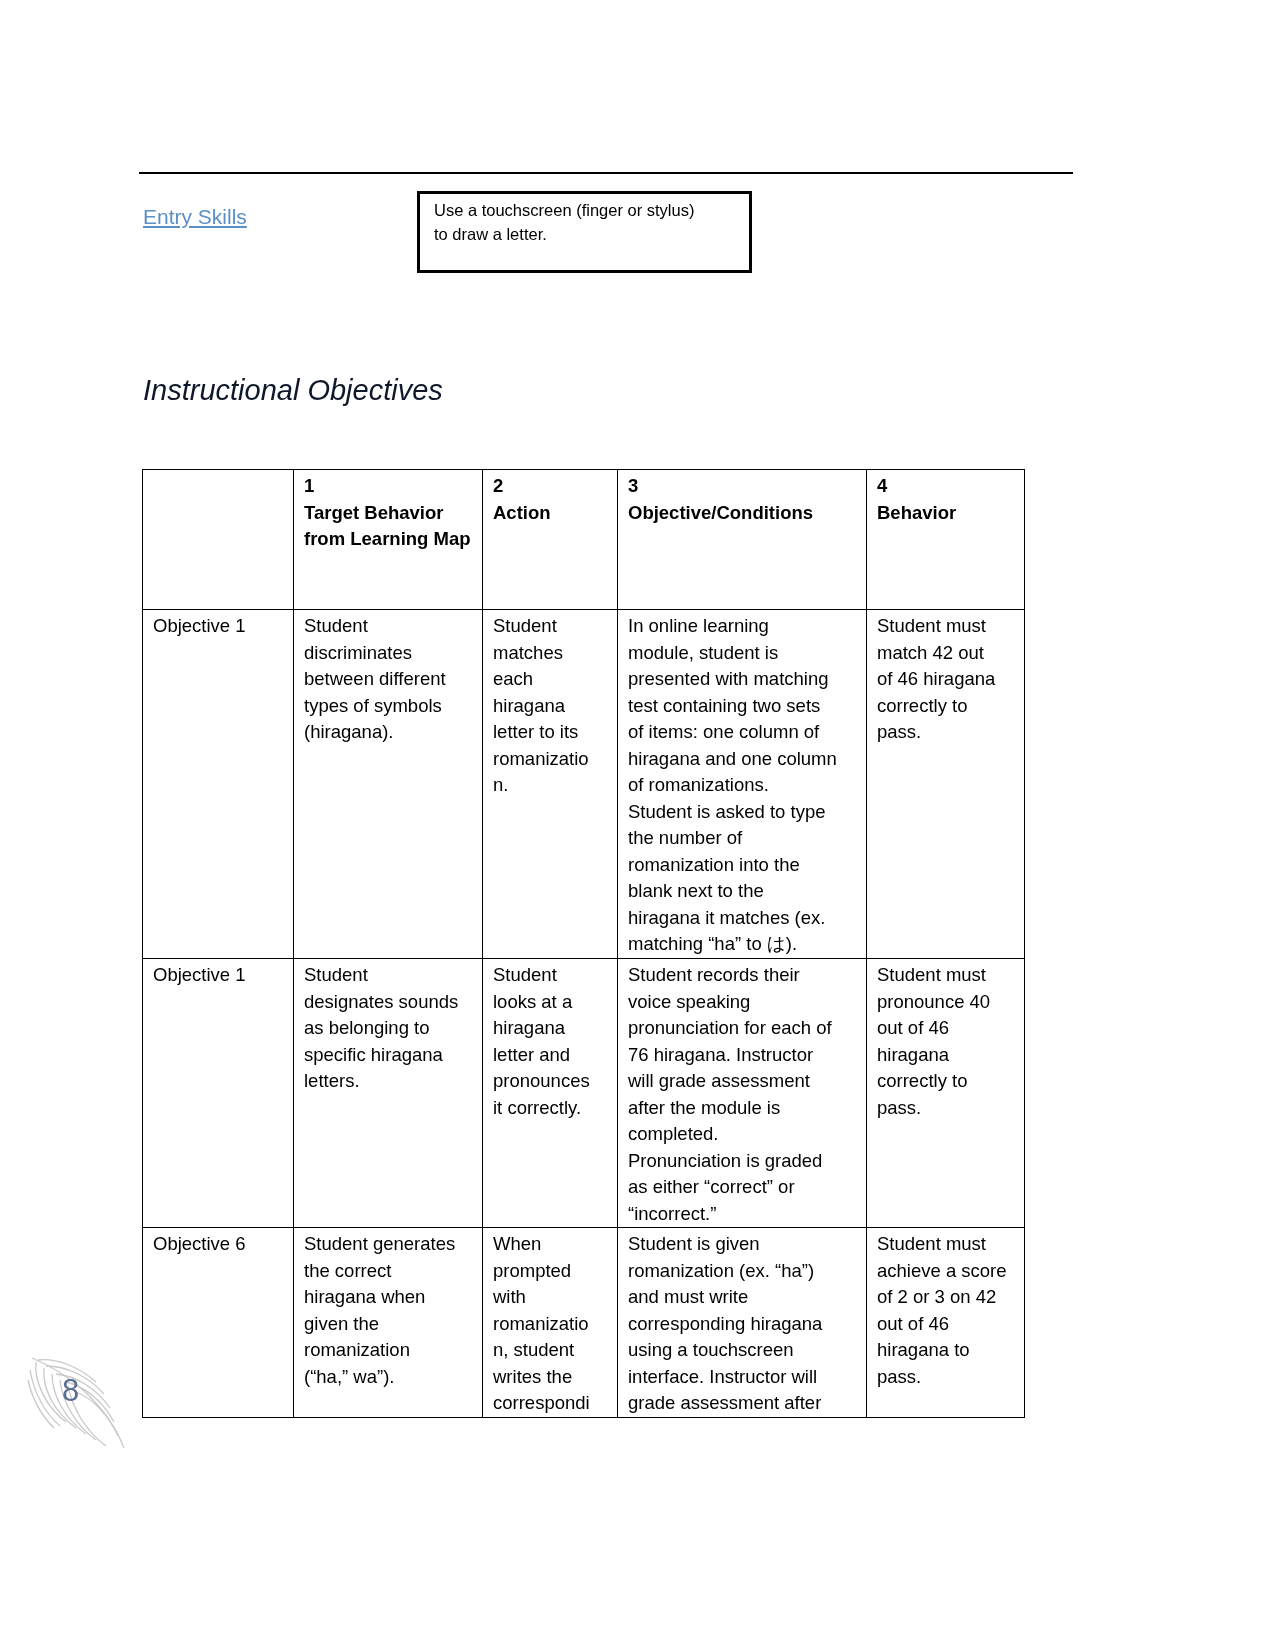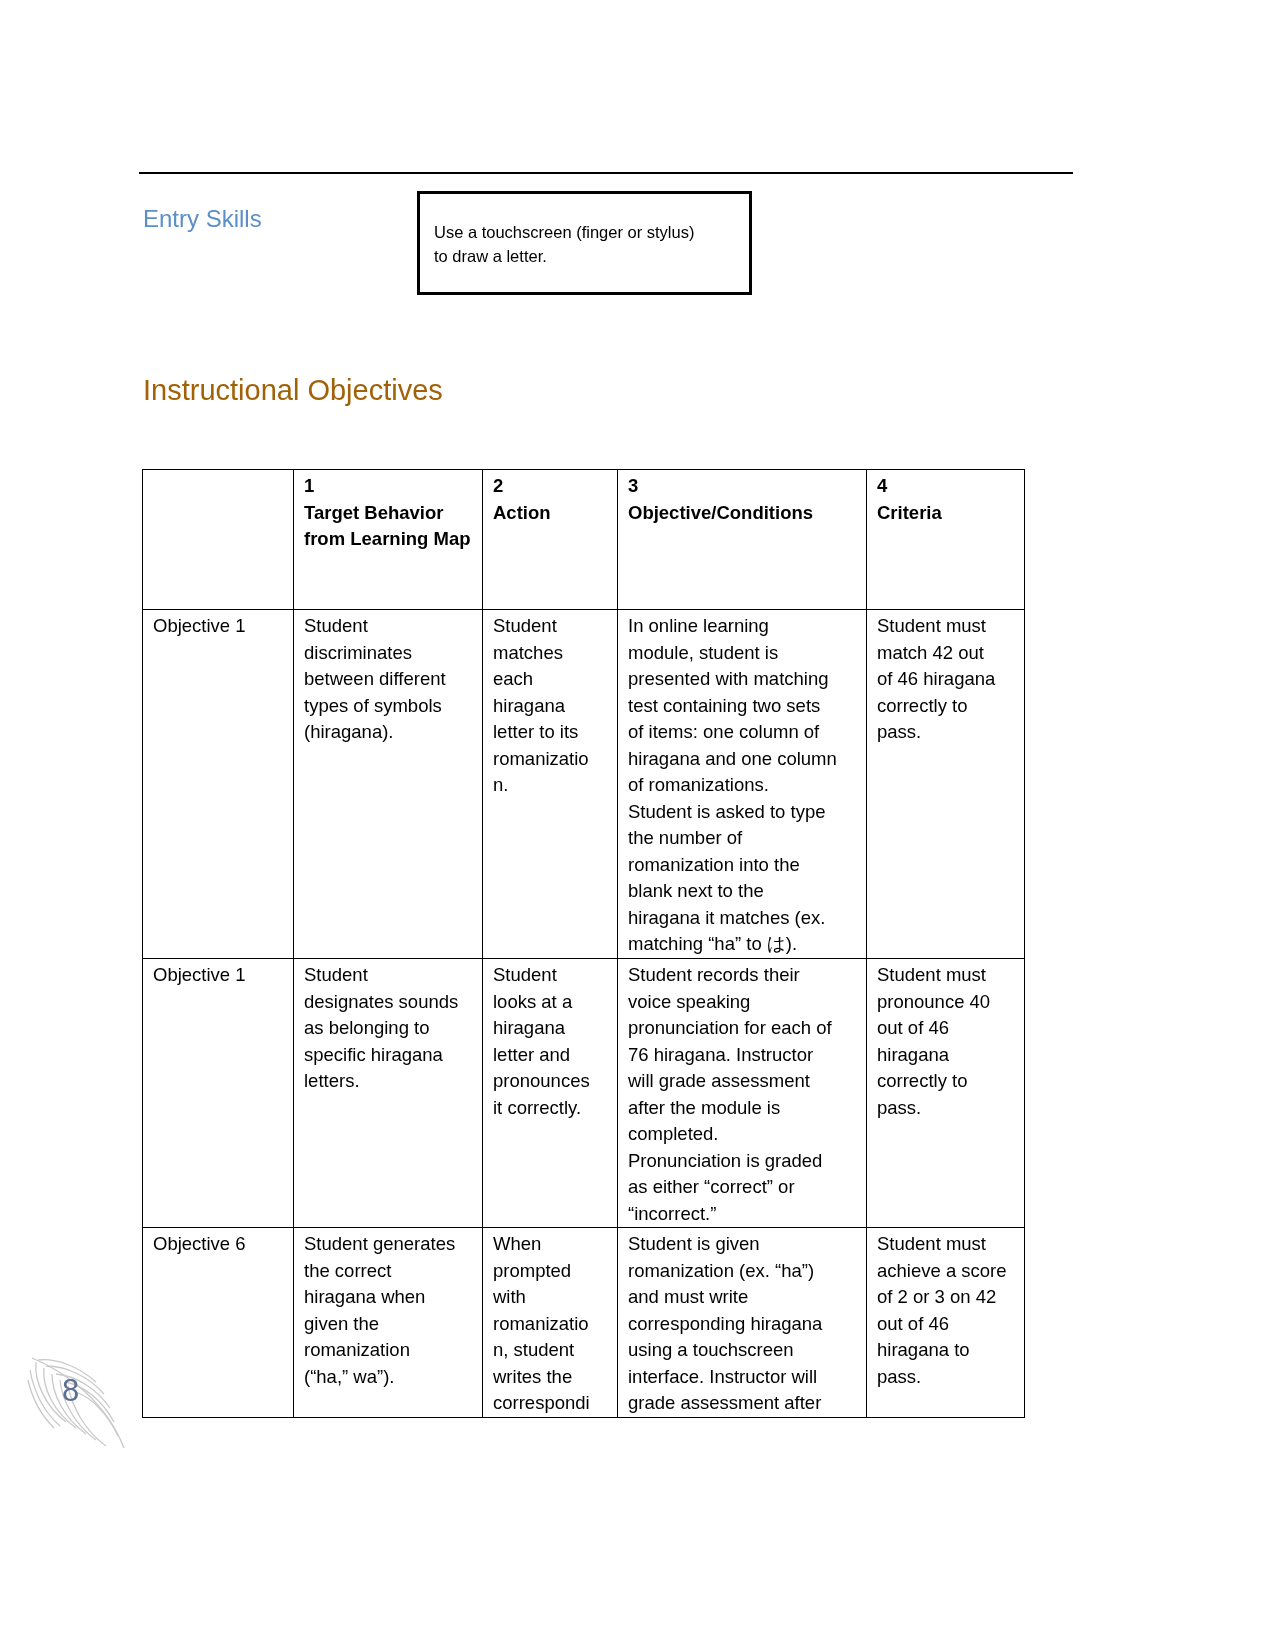--- a/index.html
+++ b/index.html
@@ -7,30 +7,30 @@
     width: 1275px; height: 1650px; position: relative; overflow: hidden;
     font-family: "Liberation Sans", "DejaVu Sans", sans-serif;
     color: #000;
   }
   .header-rule {
     position: absolute; left: 139px; top: 172px; width: 934px; height: 0;
     border-top: 2px solid #000;
   }
   .entry-label {
     position: absolute; left: 143px; top: 205px;
-    font-size: 24px; color: #5b8fc7;
+    font-size: 21px; color: #5b8fc7; text-decoration: underline;
   }
   .entry-box {
     position: absolute; left: 417px; top: 191px; width: 315px; height: 72px;
-    border: 3px solid #000; padding: 26px 0 0 14px;
+    border: 3px solid #000; padding: 4px 0 0 14px;
     font-size: 16.5px; line-height: 24px;
   }
   .section-title {
     position: absolute; left: 143px; top: 374px;
-    font-size: 29px; color: #a16207;
+    font-size: 29px; color: #0f172a; font-style: italic;
   }
   table.objectives {
     position: absolute; left: 142px; top: 469px;
     border-collapse: collapse; table-layout: fixed;
     font-size: 18.5px; line-height: 26.5px;
   }
   table.objectives td, table.objectives th {
     border: 1.5px solid #000; vertical-align: top;
     padding: 3px 10px 0 10px; text-align: left; font-weight: normal;
     overflow: hidden;
@@ -76,21 +76,21 @@
     <th>
       <span class="hdr-num">2</span>
       <span class="hdr-label">Action</span>
     </th>
     <th>
       <span class="hdr-num">3</span>
       <span class="hdr-label">Objective/Conditions</span>
     </th>
     <th>
       <span class="hdr-num">4</span>
-      <span class="hdr-label">Criteria</span>
+      <span class="hdr-label">Behavior</span>
     </th>
   </tr>
 
   <tr style="height:349px">
     <td class="rowhead">Objective 1</td>
     <td class="cell-text">Student
 discriminates
 between different
 types of symbols
 (hiragana).</td>

